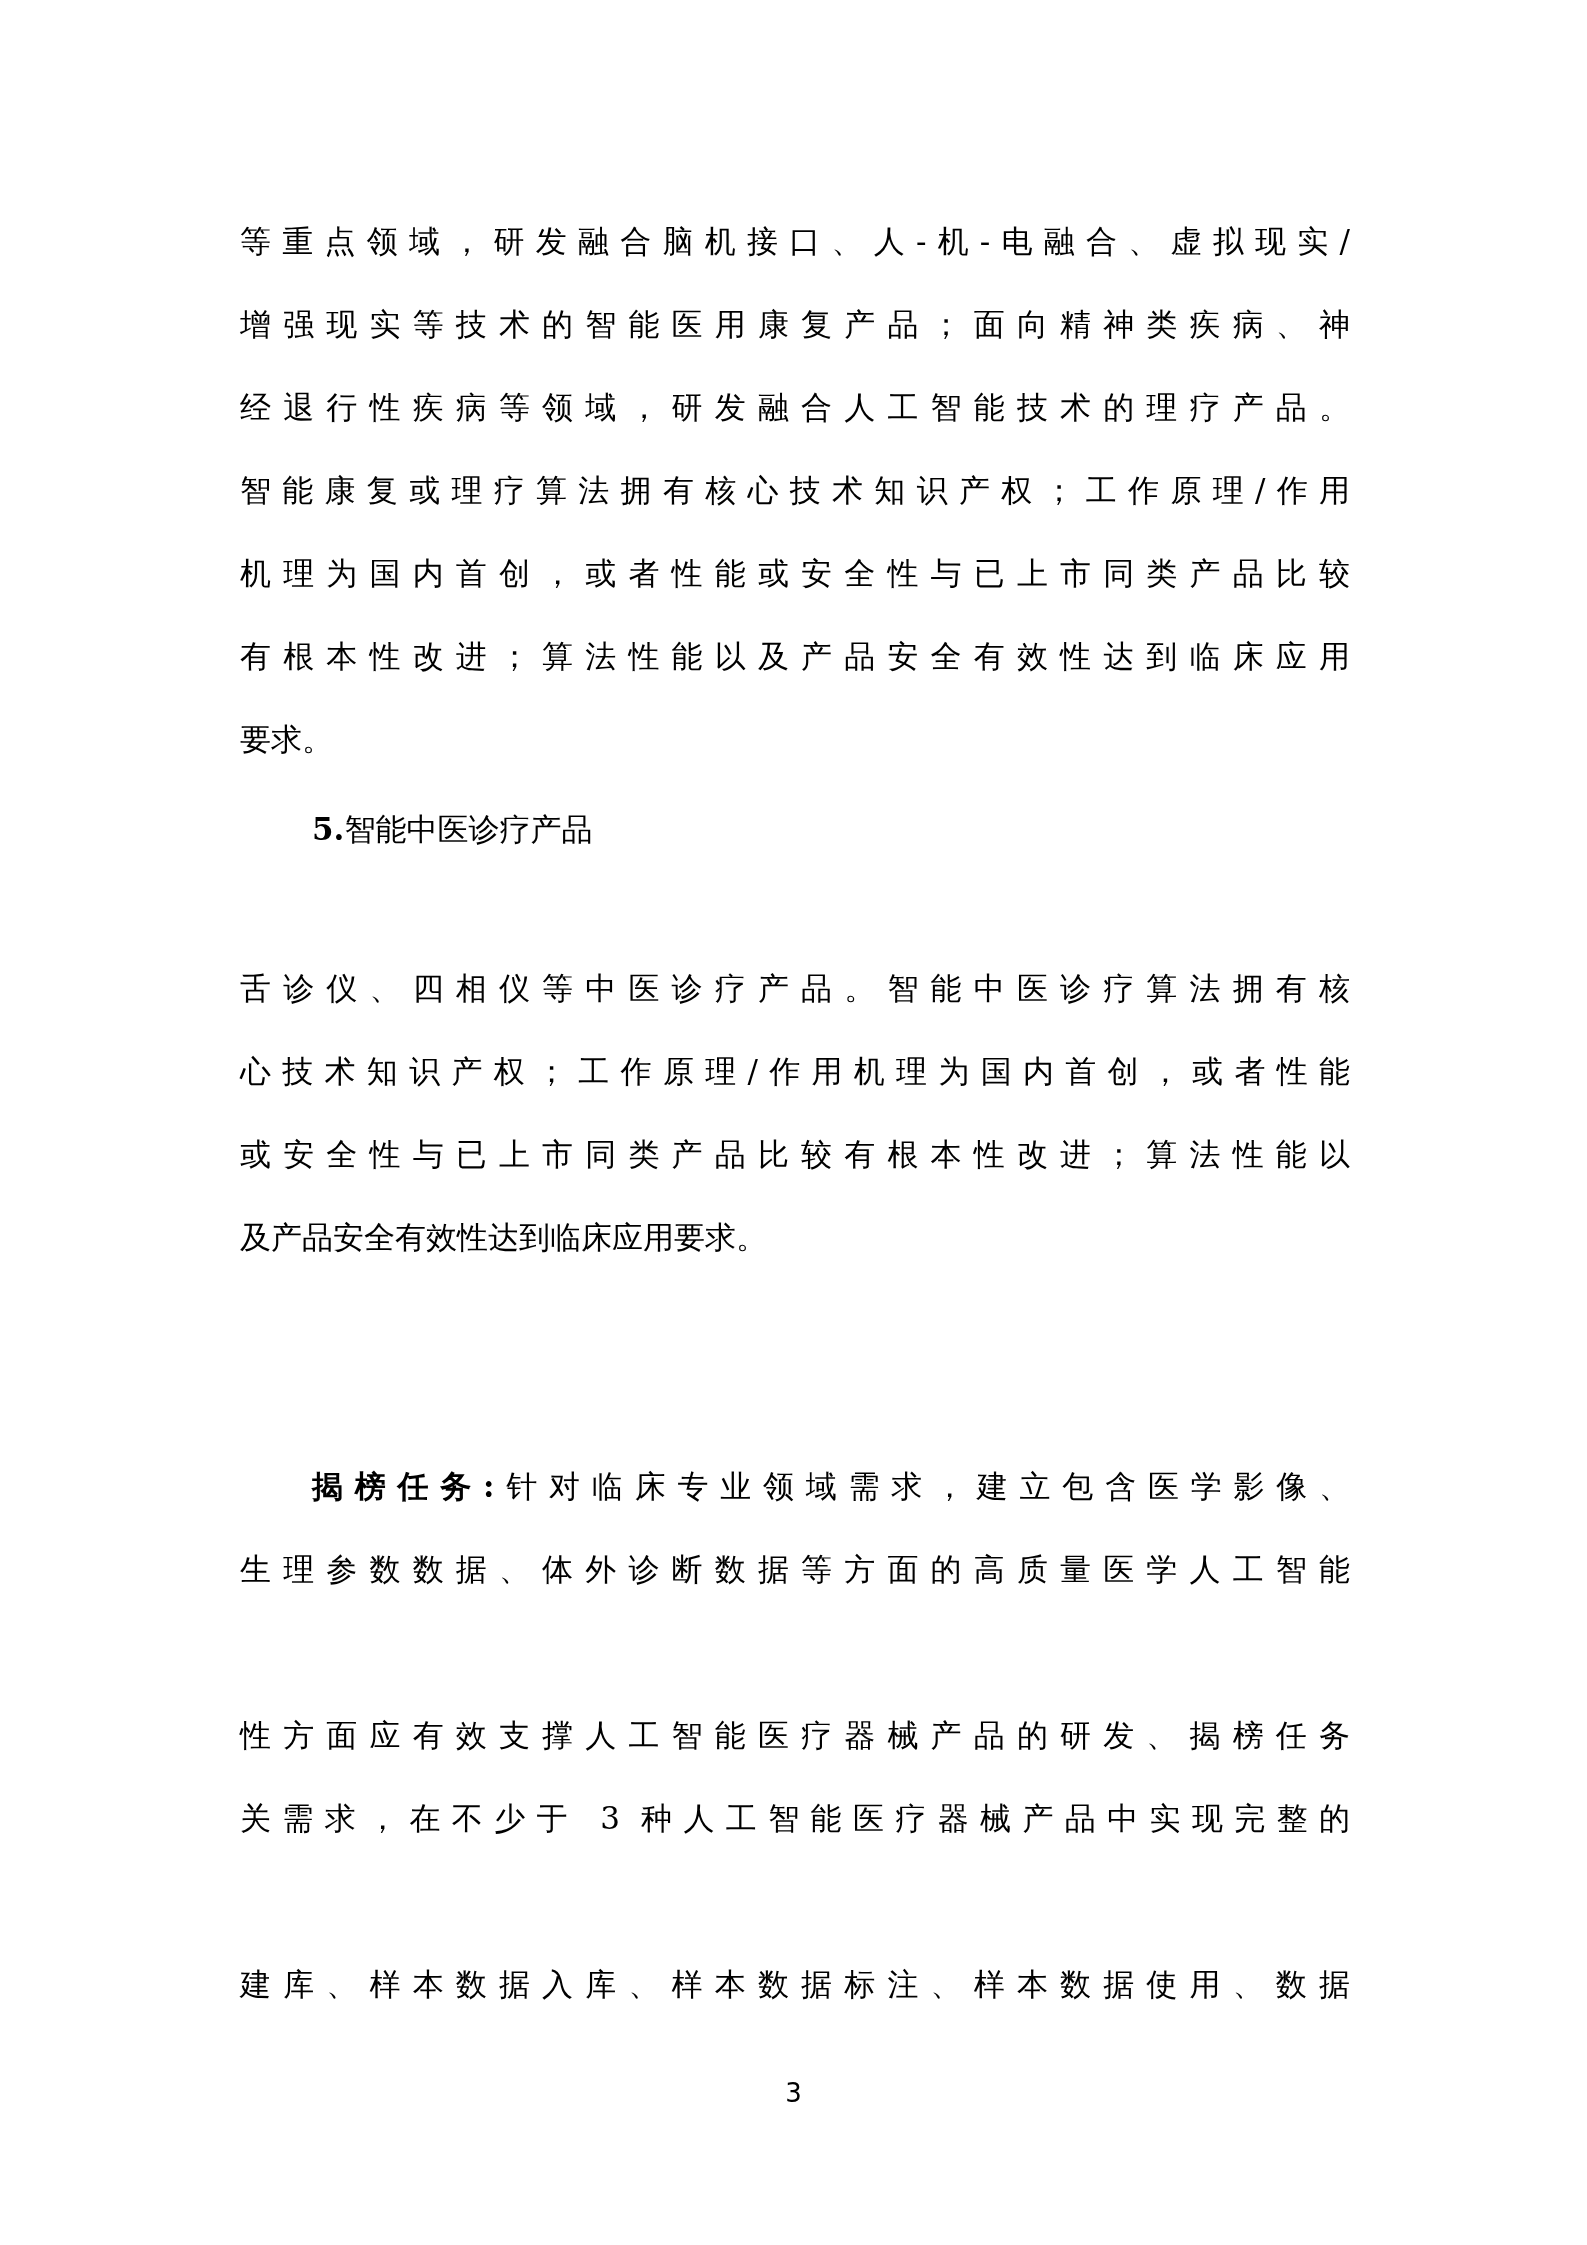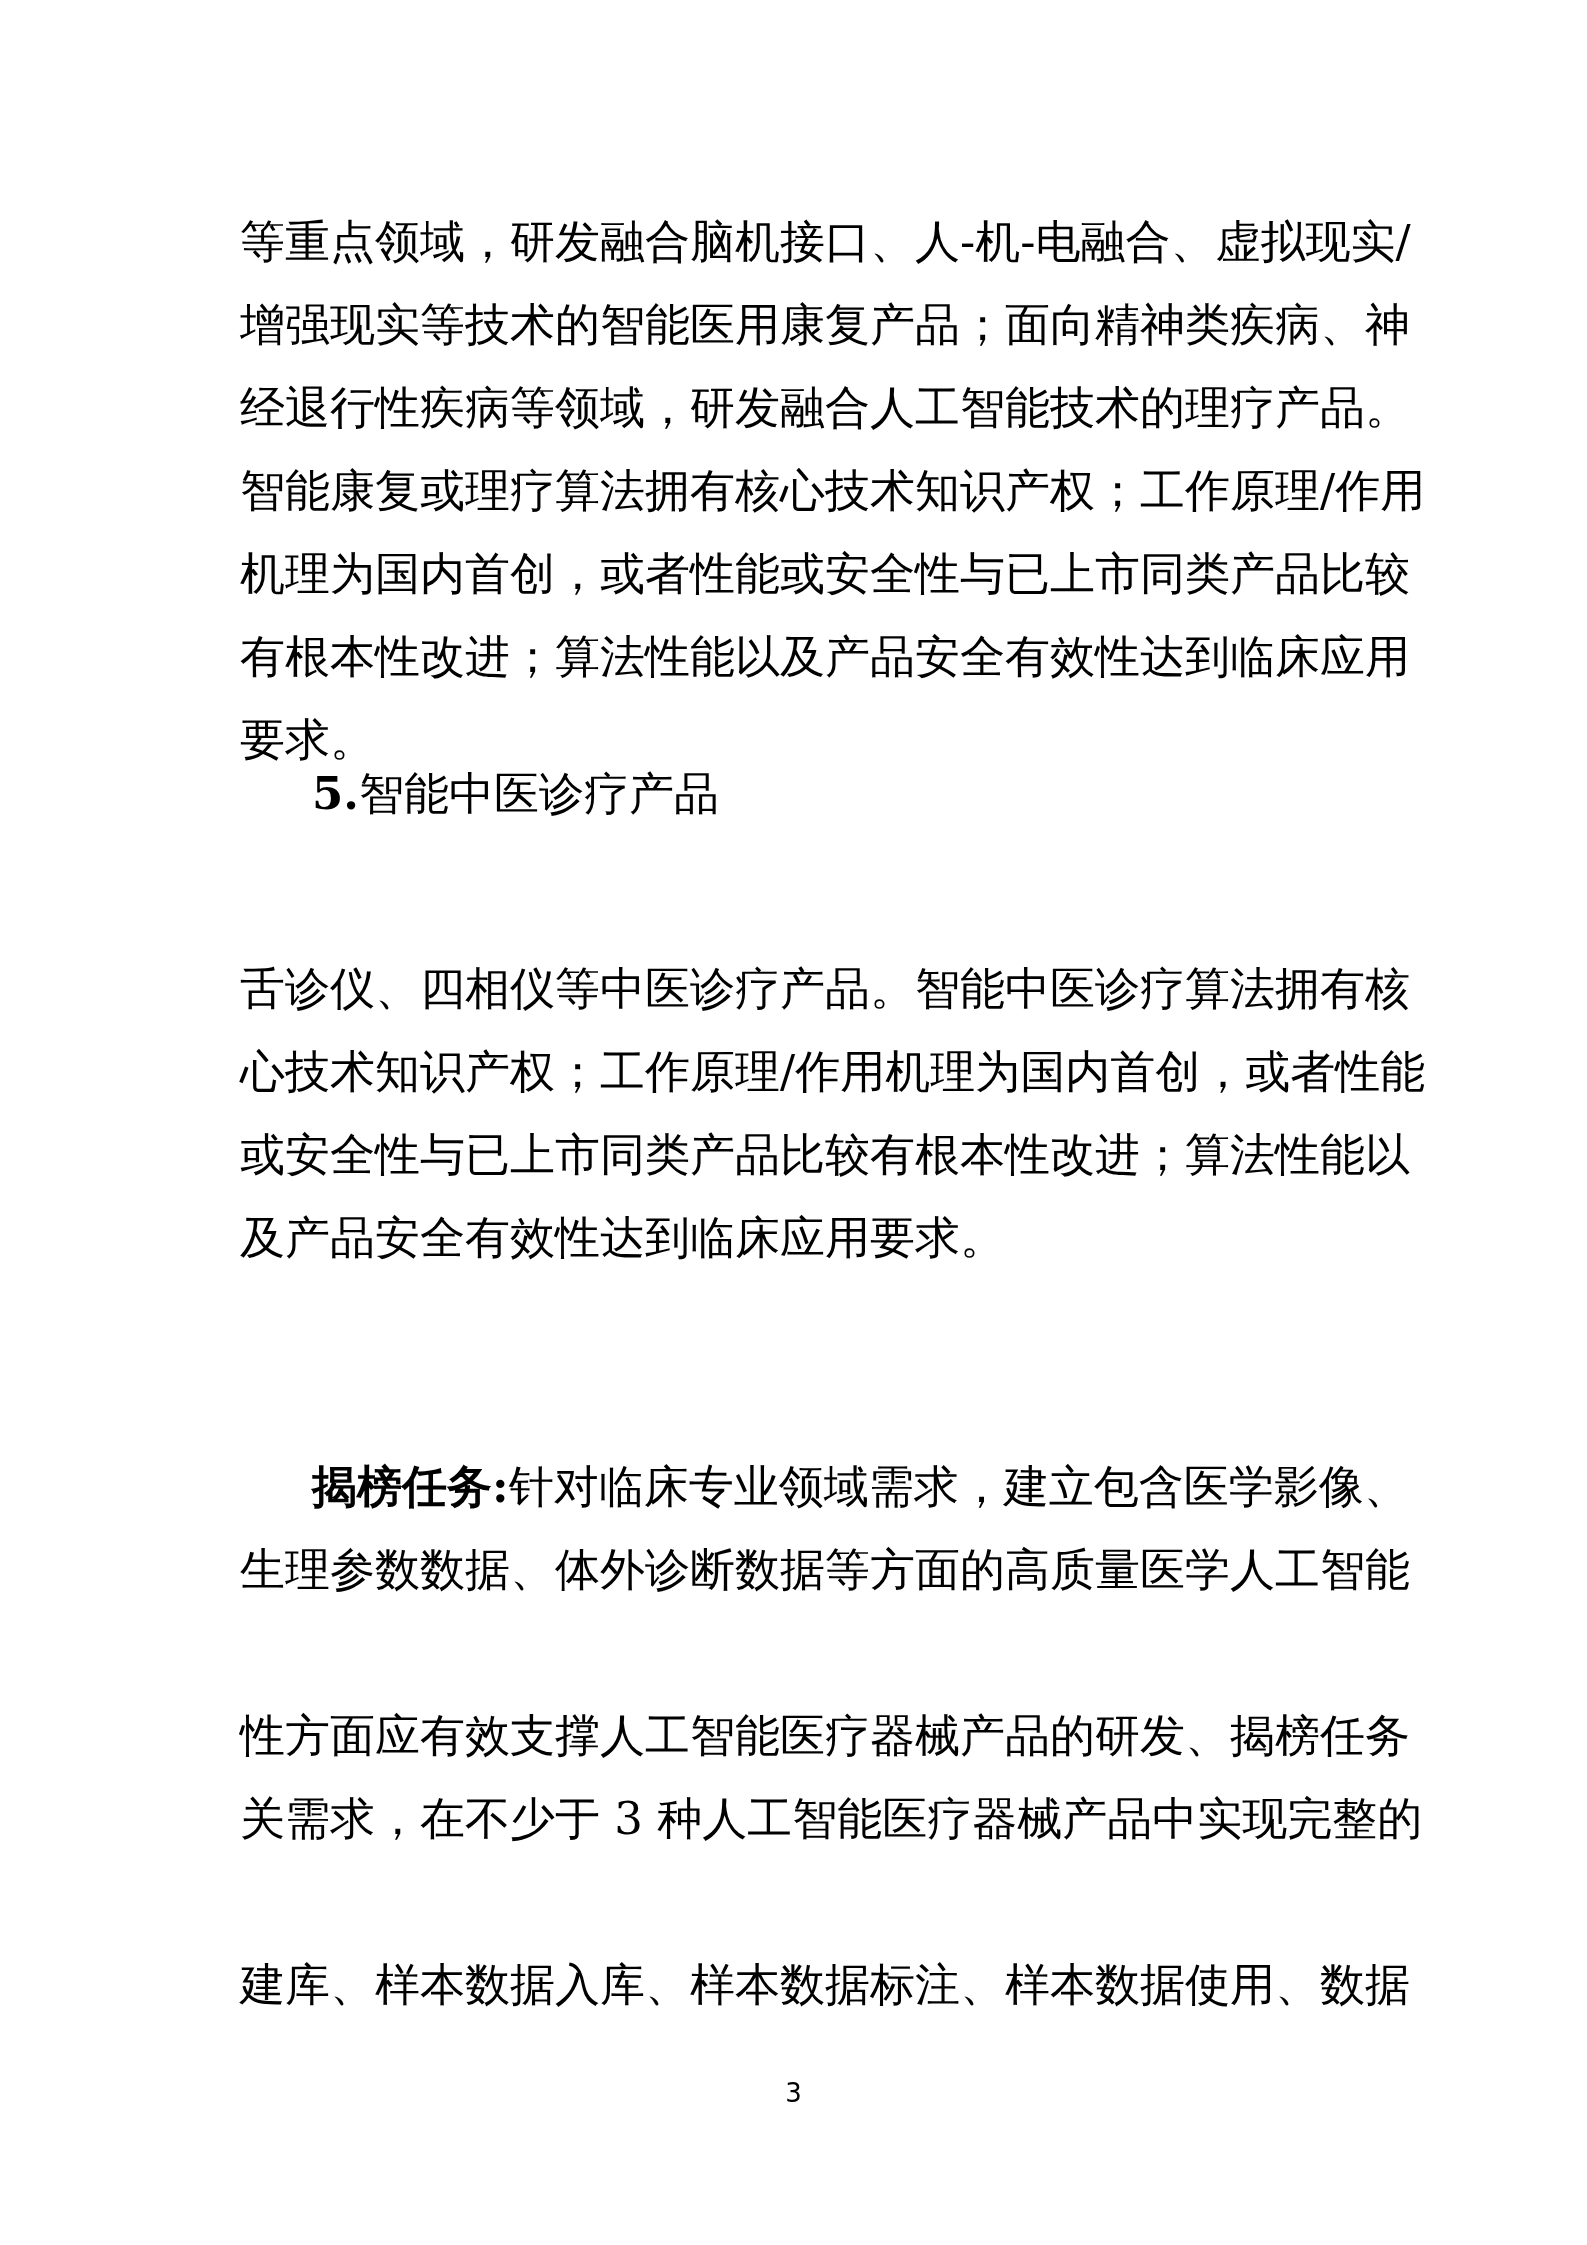--- a/index.html
+++ b/index.html
@@ -1,41 +1,41 @@
 <!DOCTYPE html>
 <html><head>
 <meta charset="utf-8">
 <style>
   html, body { margin:0; padding:0; background:#ffffff; }
   body { width:1587px; height:2245px; position:relative; overflow:hidden;
          font-family:"DejaVu Serif","Liberation Serif",serif; color:#000; }
   .page { position:absolute; left:0; top:0; width:1587px; height:2245px; background:#fff; }
   .line { position:absolute; left:240px; width:1110px; height:83px; line-height:83px;
-          font-size:45px; white-space:nowrap; text-align:justify; text-align-last:justify; letter-spacing:0; }
+          font-size:31px; white-space:nowrap; text-align:justify; text-align-last:justify; letter-spacing:0; }
   .line.last { text-align-last:left; }
   .indent { left:312px; width:1038px; }
   .indent-sub { left:328px; }
   .bold { font-weight:bold; }
   .page-number { position:absolute; left:0; width:1587px; top:2078px; text-align:center;
                  font-family:"DejaVu Sans","Liberation Sans",sans-serif; font-size:26px; }
 </style>
 </head>
 <body>
 
 <div class="page">
 
   <div class="line" style="top:200px">等重点领域，研发融合脑机接口、人-机-电融合、虚拟现实/</div>
   <div class="line" style="top:283px">增强现实等技术的智能医用康复产品；面向精神类疾病、神</div>
   <div class="line" style="top:366px">经退行性疾病等领域，研发融合人工智能技术的理疗产品。</div>
   <div class="line" style="top:449px">智能康复或理疗算法拥有核心技术知识产权；工作原理/作用</div>
   <div class="line" style="top:532px">机理为国内首创，或者性能或安全性与已上市同类产品比较</div>
   <div class="line last" style="top:698px">要求。</div>
   <div class="line" style="top:615px">有根本性改进；算法性能以及产品安全有效性达到临床应用</div>
 
-  <div class="line last indent" style="top:752px">
+  <div class="line last indent" style="top:788px">
     <span class="bold">5.</span><span>智能中医诊疗产品</span>
   </div>
 
   <div class="line" style="top:947px">舌诊仪、四相仪等中医诊疗产品。智能中医诊疗算法拥有核</div>
   <div class="line" style="top:1030px">心技术知识产权；工作原理/作用机理为国内首创，或者性能</div>
   <div class="line" style="top:1113px">或安全性与已上市同类产品比较有根本性改进；算法性能以</div>
   <div class="line last" style="top:1196px">及产品安全有效性达到临床应用要求。</div>
 
 
 

